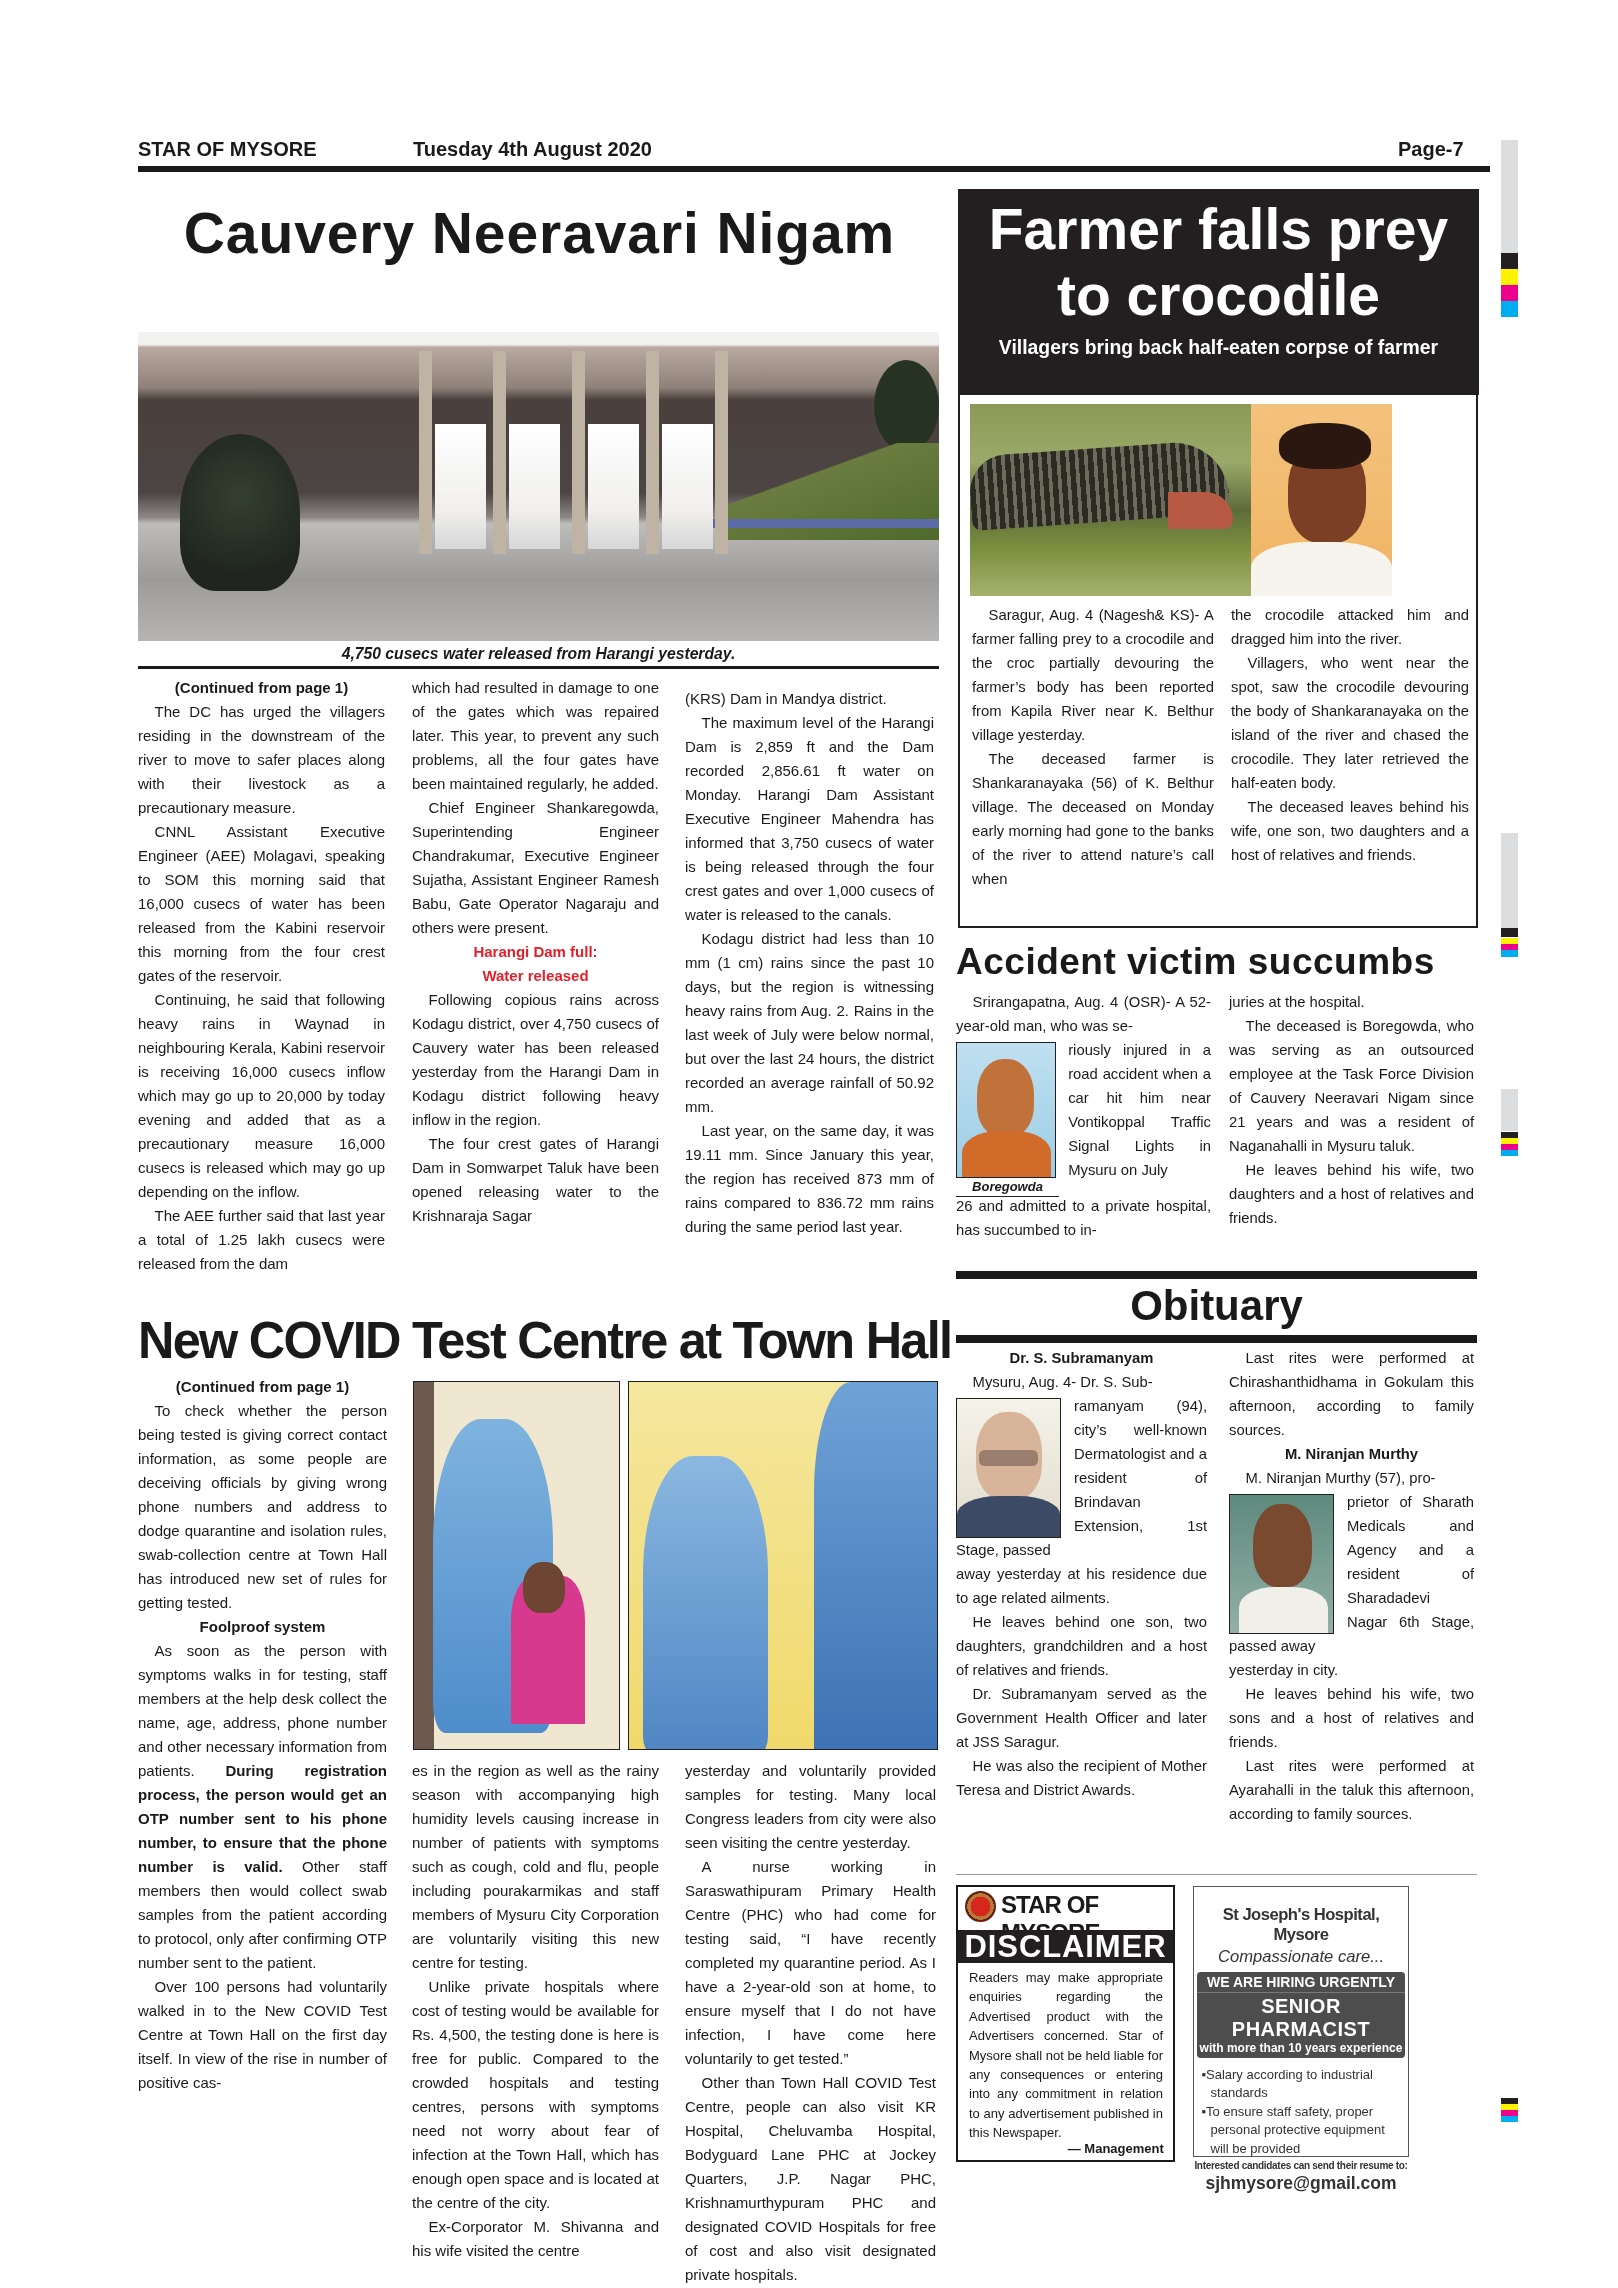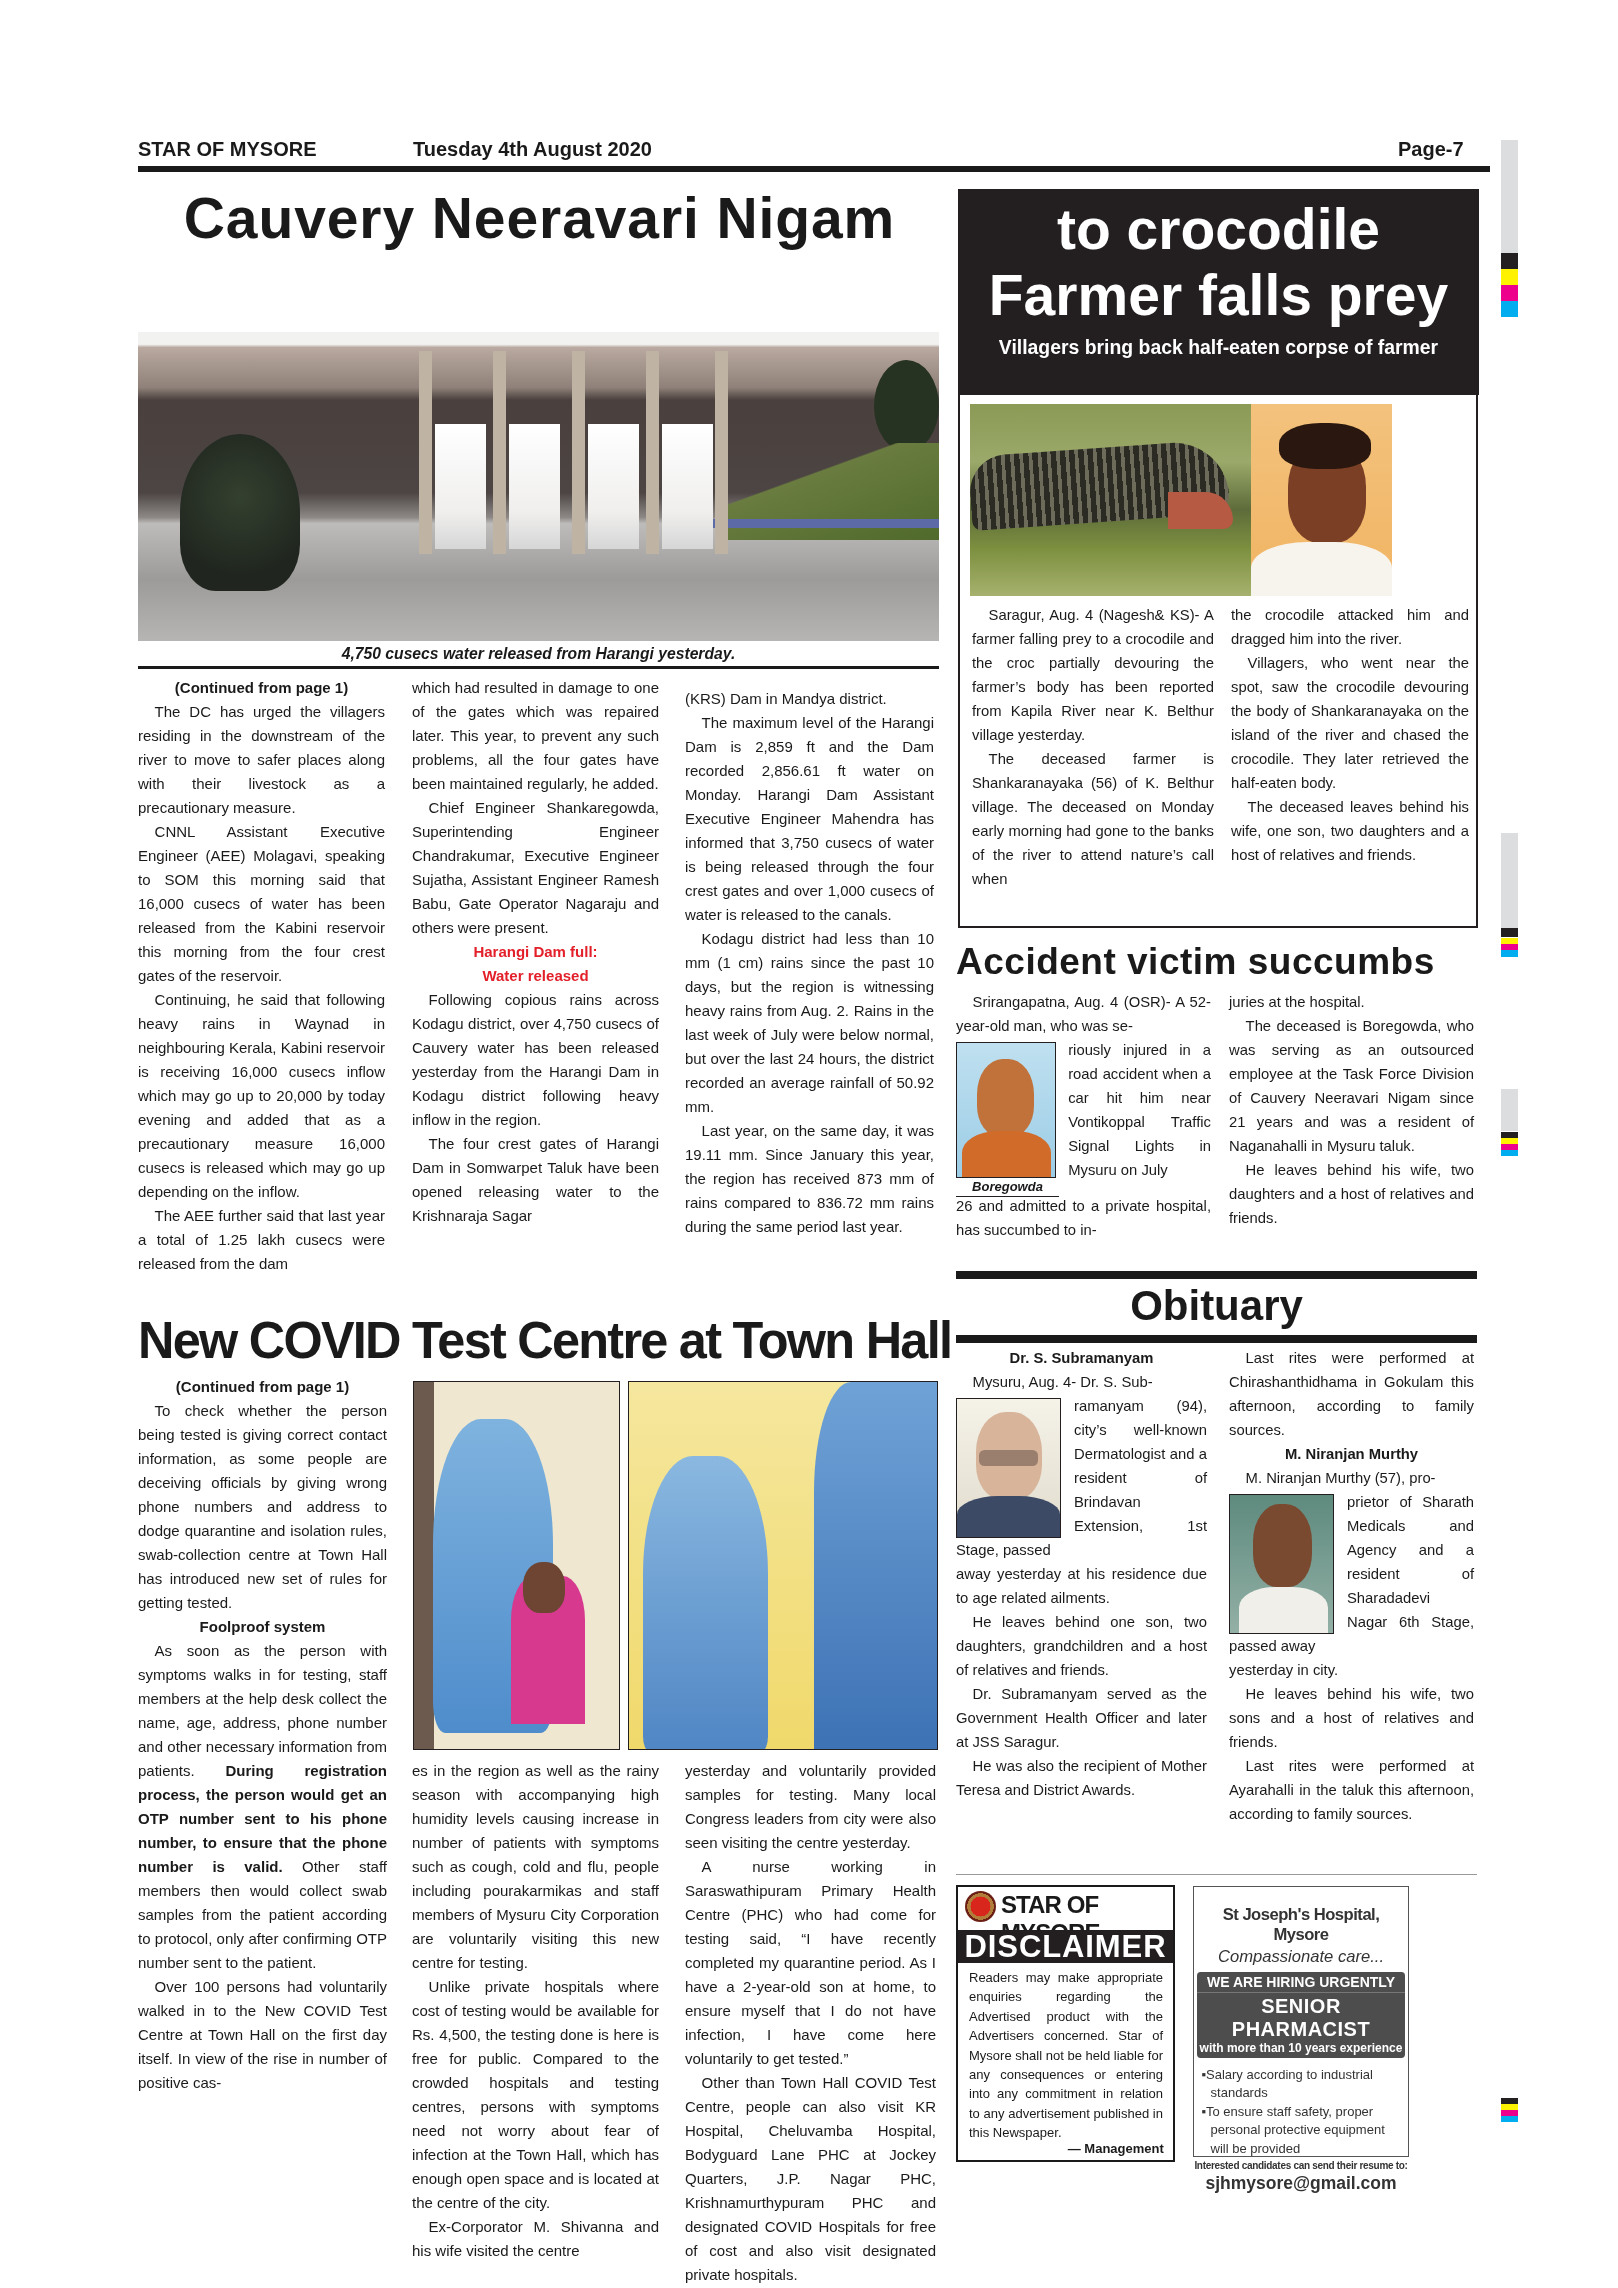--- a/index.html
+++ b/index.html
@@ -3,21 +3,21 @@
 <meta charset="utf-8">
 <style>
   html, body { margin: 0; padding: 0; background: #ffffff; }
   body { width: 1619px; height: 2289px; position: relative; overflow: hidden;
          font-family: "Liberation Sans", sans-serif; color: #1a1a1a; }
   .abs { position: absolute; }
 
   
   .mast { font-weight: bold; font-size: 20px; top: 138px; }
   .rule-top { left: 138px; top: 166px; width: 1352px; height: 5.5px; background: #1a1a1a; }
-  .hl-main { left: 138px; top: 185px; width: 803px; text-align: center; font-size: 57px; font-weight: 900; line-height: 66px; letter-spacing: 0.9px; }
+  .hl-main { left: 138px; top: 200px; width: 803px; text-align: center; font-size: 57px; font-weight: 900; line-height: 66px; letter-spacing: 0.9px; }
 
   
   .col { font-size: 15px; line-height: 24px; text-align: justify; hyphens: auto; }
   .col p { margin: 0; text-indent: 16.6px; }
   .col p.noind { text-indent: 0; }
   .col .center { text-align: center; text-indent: 0; font-weight: bold; }
   .col .red { color: #e3202a; }
   .col b { font-weight: bold; }
 
   
@@ -128,22 +128,22 @@
 </div>
 <div class="abs col" style="left:685px; top:687px; width:249px;">
   <p class="noind">(KRS) Dam in Mandya district.</p>
   <p>The maximum level of the Harangi Dam is 2,859 ft and the Dam recorded 2,856.61 ft water on Monday. Harangi Dam Assistant Executive Engineer Mahendra has informed that 3,750 cusecs of water is being released through the four crest gates and over 1,000 cusecs of water is released to the canals.</p>
   <p>Kodagu district had less than 10 mm (1 cm) rains since the past 10 days, but the region is witnessing heavy rains from Aug. 2. Rains in the last week of July were below normal, but over the last 24 hours, the district recorded an average rainfall of 50.92 mm.</p>
   <p>Last year, on the same day, it was 19.11 mm. Since January this year, the region has received 873 mm of rains compared to 836.72 mm rains during the same period last year.</p>
 </div>
 
 <div class="abs croc-box">
   <div class="croc-title">
+    <div>Farmer falls prey</div>
     <div>to crocodile</div>
-    <div>Farmer falls prey</div>
   </div>
   <div class="croc-sub">Villagers bring back half-eaten corpse of farmer</div>
 </div>
 <div class="abs croc-frame"></div>
 <div class="abs photo croc-photo">
   <div class="croc-body"></div>
   <div class="croc-jaw"></div>
 </div>
 <div class="abs photo farmer-photo">
   <div class="face" style="left:37px; top:37px; width:78px; height:102px; background:#7a3f24;"></div>

